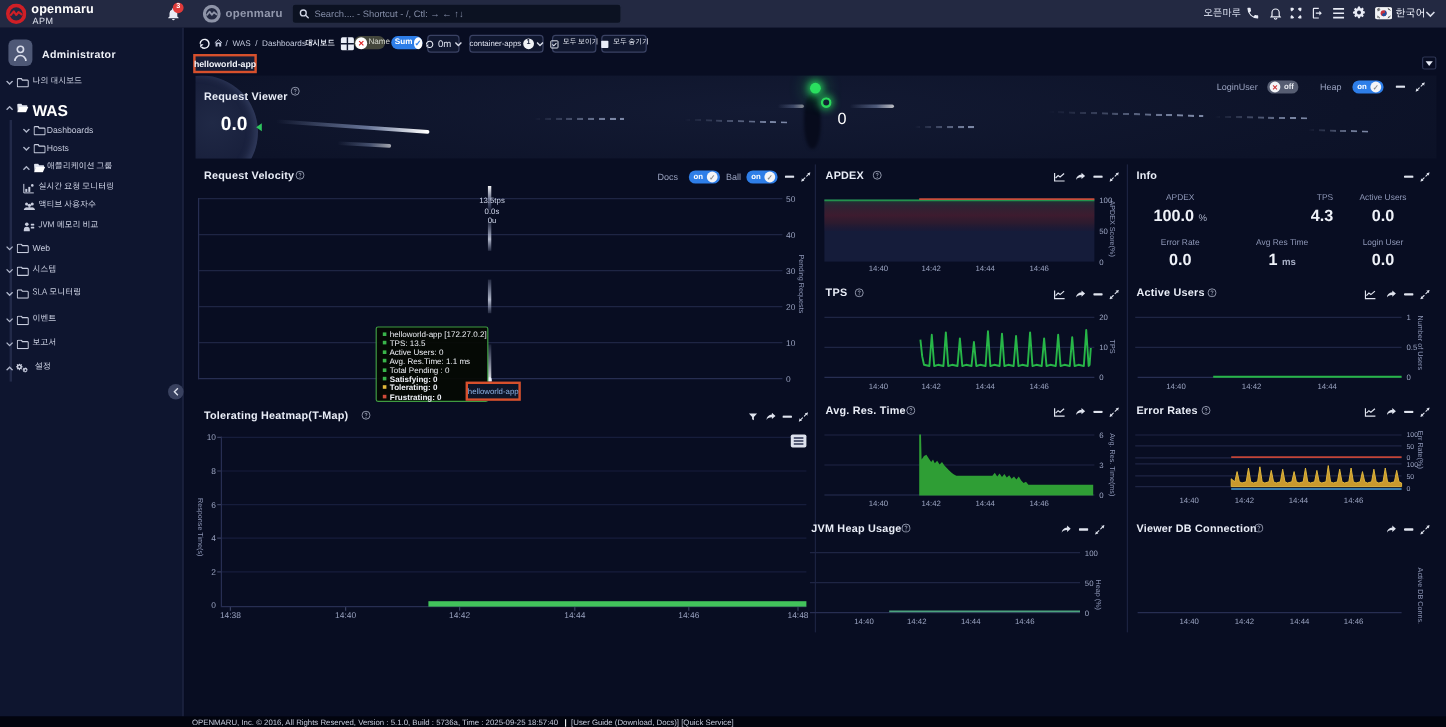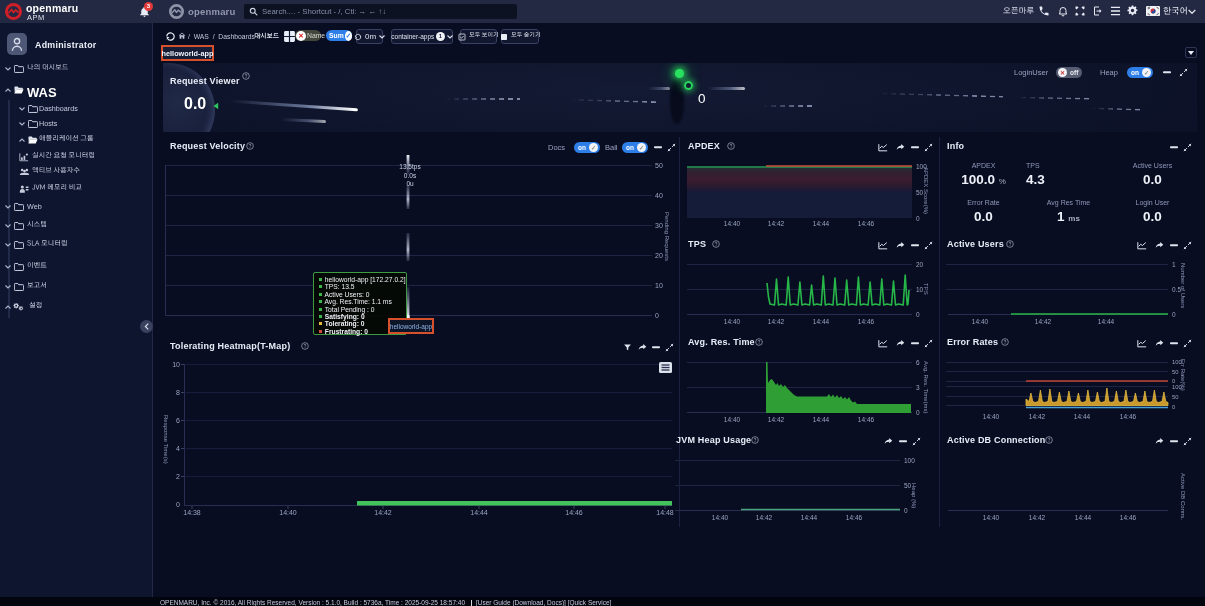--- a/index.html
+++ b/index.html
@@ -699,21 +699,21 @@
   <svg class="ico" style="left:242px;top:6px" width="9" height="9" viewBox="0 0 24 24">
         <g stroke="#dfe3ee" stroke-width="2.4" fill="#dfe3ee">
           <path d="M14 10L21 3M10 14l-7 7" stroke-linecap="round"></path>
           <path d="M21 3h-6l6 6zM3 21h6l-6-6z" stroke="none"></path>
         </g>
       </svg>
   <div class="abs" style="left:0;top:25px;width:85px;text-align:center">
         <div style="font-size:7px;color:#8f98b8">APDEX</div>
         <div style="font-size:13.5px;font-weight:bold;color:#eef1f8;margin-top:3px">100.0 <span style="font-size:8px;font-weight:normal;color:#aab1c8">%</span></div>
       </div>
-  <div class="abs" style="left:85px;top:25px;width:85px;text-align:left">
+  <div class="abs" style="left:85px;top:25px;width:85px;text-align:right">
         <div style="font-size:7px;color:#8f98b8">TPS</div>
         <div style="font-size:13.5px;font-weight:bold;color:#eef1f8;margin-top:3px">4.3</div>
       </div>
   <div class="abs" style="left:169px;top:25px;width:85px;text-align:center">
         <div style="font-size:7px;color:#8f98b8">Active Users</div>
         <div style="font-size:13.5px;font-weight:bold;color:#eef1f8;margin-top:3px">0.0</div>
       </div>
   <div class="abs" style="left:0;top:62px;width:85px;text-align:center">
         <div style="font-size:7px;color:#8f98b8">Error Rate</div>
         <div style="font-size:13.5px;font-weight:bold;color:#eef1f8;margin-top:3px">0.0</div>
@@ -816,21 +816,21 @@
    <g fill="#9aa3c0" font-size="6.5" font-family="Liberation Sans" text-anchor="middle">
           <text x="50" y="86">14:40</text>
           <text x="96" y="86">14:42</text>
           <text x="141" y="86">14:44</text>
           <text x="187" y="86">14:46</text>
         </g>
   </svg>
   <div class="rot" style="left:245px;top:26px">Err Rate(%)</div>
  </div>
  <div class="abs" style="left:787px;top:408px;width:255px;height:96px">
-  <span class="ptitle" style="position:absolute;left:6px;top:4px">Active DB Connection</span>
+  <span class="ptitle" style="position:absolute;left:6px;top:4px">Viewer DB Connection</span>
   <svg class="ico" style="left:104px;top:5px" width="8" height="8" viewBox="0 0 24 24">
         <circle cx="12" cy="12" r="10" fill="none" stroke="#aeb5c9" stroke-width="2"></circle>
         <path d="M9.5 9.5a2.5 2.5 0 1 1 3.4 2.3c-.7.3-.9.8-.9 1.7" fill="none" stroke="#aeb5c9" stroke-width="2"></path>
         <circle cx="12" cy="17" r="1.3" fill="#aeb5c9"></circle>
       </svg>
   <svg class="ico" style="left:214px;top:6px" width="9" height="8" viewBox="0 0 24 20">
         <path d="M14 2l8 7-8 7v-4C7 12 4 14 2 18c0-7 5-11 12-12z" fill="#dfe3ee"></path>
       </svg>
   <svg class="ico" style="left:229px;top:9px" width="8" height="3" viewBox="0 0 10 3">
         <rect width="10" height="2.4" rx="1" fill="#dfe3ee"></rect>

